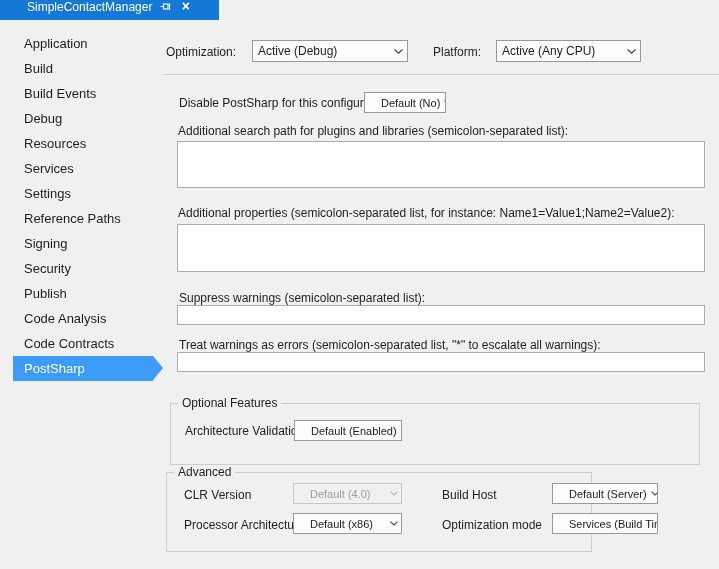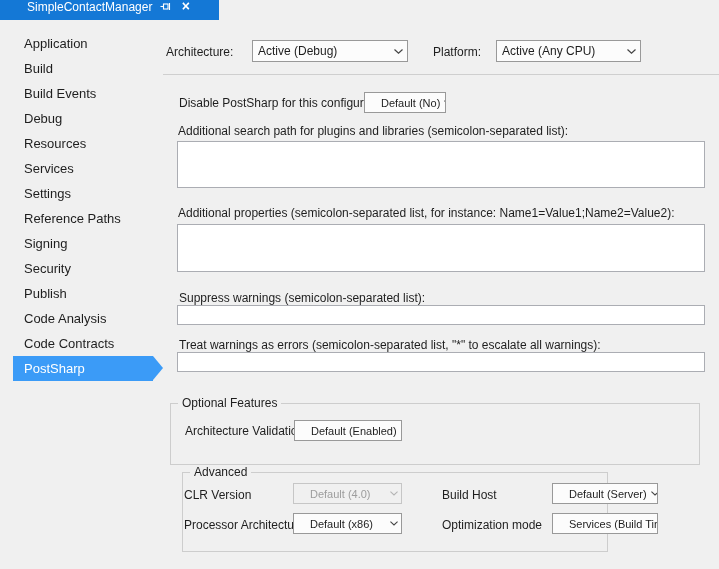--- a/index.html
+++ b/index.html
@@ -89,21 +89,21 @@
   <div class="side-item"><span>Security</span></div>
   <div class="side-item"><span>Publish</span></div>
   <div class="side-item"><span>Code Analysis</span></div>
   <div class="side-item"><span>Code Contracts</span></div>
   <div class="side-item selected">
     <span>PostSharp</span>
     <span class="side-arrow"></span>
   </div>
 </div>
 
-<div class="lbl" style="left:166px;top:45px;">Architecture:</div>
+<div class="lbl" style="left:166px;top:45px;">Optimization:</div>
 <div class="combo" style="left:252px;top:40px;width:156px;">
   <span>Active (Debug)</span>
   <span class="chev">
       <svg width="9" height="5" viewBox="0 0 9 5">
         <path d="M0.5 0.5 L4.5 4.2 L8.5 0.5" fill="none" stroke="currentColor" stroke-width="1.2"></path>
       </svg>
     </span>
 </div>
 <div class="lbl" style="left:433px;top:45px;">Platform:</div>
 <div class="combo" style="left:496px;top:40px;width:145px;">
@@ -145,21 +145,21 @@
 <div class="lbl" style="left:185px;top:424px;">Architecture Validation</div>
 <div class="combo small" style="left:294px;top:420px;width:108px;">
   <span>Default (Enabled)</span>
   <span class="chev">
       <svg width="8" height="5" viewBox="0 0 9 5">
         <path d="M0.5 0.5 L4.5 4.2 L8.5 0.5" fill="none" stroke="currentColor" stroke-width="1.2"></path>
       </svg>
     </span>
 </div>
 
-<div class="groupbox" style="left:182px;top:472px;width:426px;height:80px;">
+<div class="groupbox" style="left:166px;top:472px;width:426px;height:80px;">
   <span class="legend">Advanced</span>
 </div>
 <div class="lbl" style="left:184px;top:488px;">CLR Version</div>
 <div class="combo small disabled" style="left:293px;top:483px;width:109px;">
   <span>Default (4.0)</span>
   <span class="chev">
       <svg width="8" height="5" viewBox="0 0 9 5">
         <path d="M0.5 0.5 L4.5 4.2 L8.5 0.5" fill="none" stroke="currentColor" stroke-width="1.2"></path>
       </svg>
     </span>

